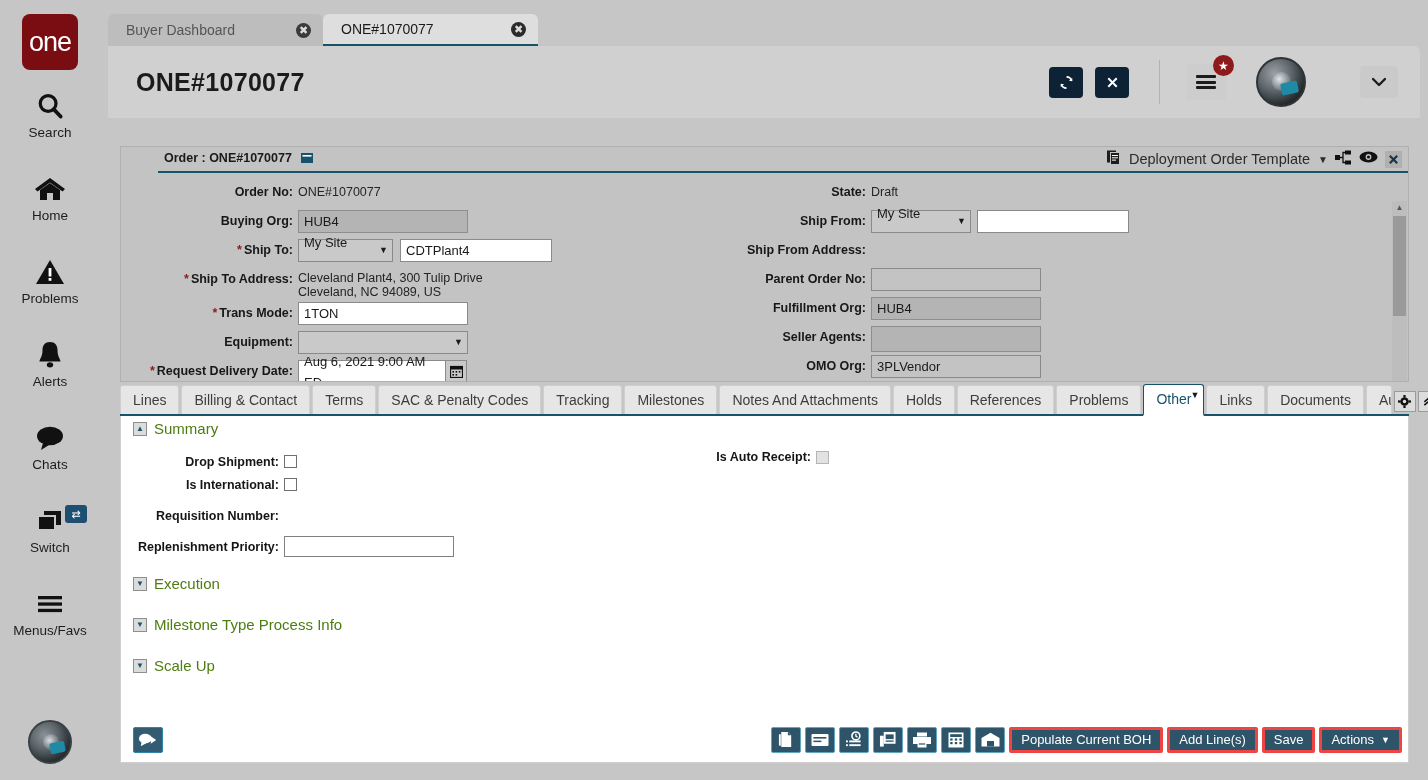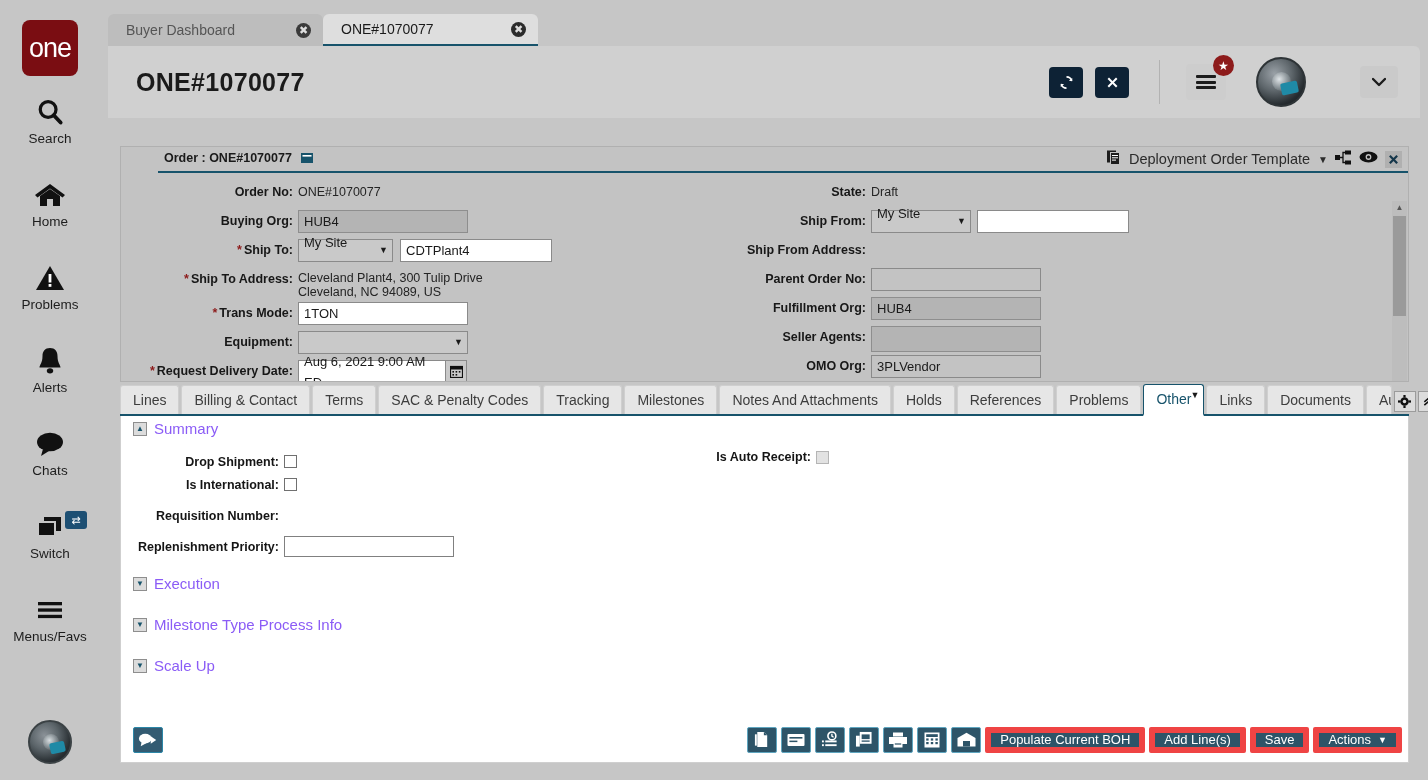--- a/index.html
+++ b/index.html
@@ -12,21 +12,21 @@
   }
   #app { position: relative; width: 1428px; height: 780px; background: #c6c6c6; }
 
   
   #rail {
     position: absolute; left: 0; top: 0; width: 100px; height: 780px;
     background: #c6c6c6;
     display: flex; flex-direction: column; align-items: center;
   }
   .logo {
-    width: 56px; height: 56px; margin-top: 20px; border-radius: 8px;
+    width: 56px; height: 56px; margin-top: 14px; border-radius: 8px;
     background: #7a0d12; color: #fff;
     display: flex; align-items: center; justify-content: center;
     font-size: 27px; letter-spacing: -1px; font-weight: 400;
   }
   .rail-item {
     width: 100px; height: 77px; margin-top: 6px;
     display: flex; flex-direction: column; align-items: center; justify-content: center;
     color: #141414; position: relative; cursor: pointer;
   }
   .rail-item .ri-icon { height: 34px; display:flex; align-items:center; justify-content:center; }
@@ -183,21 +183,21 @@
   
   #tabcontent {
     position: absolute; left: 120px; top: 416px; width: 1289px; height: 301px;
     background: #fff; border-left: 1px solid #cfcfcf; border-right: 1px solid #cfcfcf;
   }
   .sect-head { display: flex; align-items: center; gap: 7px; padding-left: 12px; }
   .toggle-box {
     width: 14px; height: 14px; background: #dcdcdc; border: 1px solid #8e8e8e;
     display:flex; align-items:center; justify-content:center; font-size: 8px; color: #17536b; cursor:pointer;
   }
-  .sect-title { font-size: 15px; color: #8b5cf6; }
+  .sect-title { font-size: 15px; color: #4d7c0f; }
   .sum-grid { position: relative; margin-top: 13px; height: 98px; }
   .sgrow { display:flex; align-items:center; height: 23px; }
   .slabel { width: 163px; text-align: right; font-size: 12.5px; font-weight: bold; color: #151515; padding-right: 5px; }
   .cb { width: 13px; height: 13px; border: 1px solid #707070; background: #fff; }
   .cb.dis { background: #e2e2e2; border-color: #b5b5b5; }
   .txtin { width: 170px; height: 21px; border: 1px solid #808080; background: #fff; }
   .right-field { position: absolute; left: 545px; top: 0; display:flex; align-items:center; }
   .right-field .slabel { width: 150px; }
 
   
@@ -209,21 +209,21 @@
   .chat-btn {
     width: 30px; height: 26px; background: #335b72; border: 1px solid #2c87a8; border-radius: 2px;
     display:flex; align-items:center; justify-content:center; cursor:pointer; margin-left: 6px;
   }
   .foot-right { margin-left: auto; display: flex; align-items: center; gap: 4px; }
   .ibtn {
     width: 30px; height: 26px; background: #2d5468; border: 1px solid #5fa6c0; border-radius: 2px;
     display:flex; align-items:center; justify-content:center; color:#fff; cursor:pointer;
   }
   .tbtn {
-    height: 26px; background: #2d5468; border: 6px solid #ef4444; border-radius: 2px; color: #fff;
+    height: 26px; background: #2d5468; border: 3px solid #ef4444; border-radius: 2px; color: #fff;
     font-size: 13px; display:flex; align-items:center; padding: 0 9px; cursor:pointer; white-space:nowrap;
   }
   .tbtn .caret { margin-left: 7px; font-size: 9px; }
   #bottombar { position: absolute; left: 120px; top: 763px; width: 1289px; height: 17px; background: #c6c6c6; }
 </style>
 </head>
 <body>
 
 <div id="app">
 

